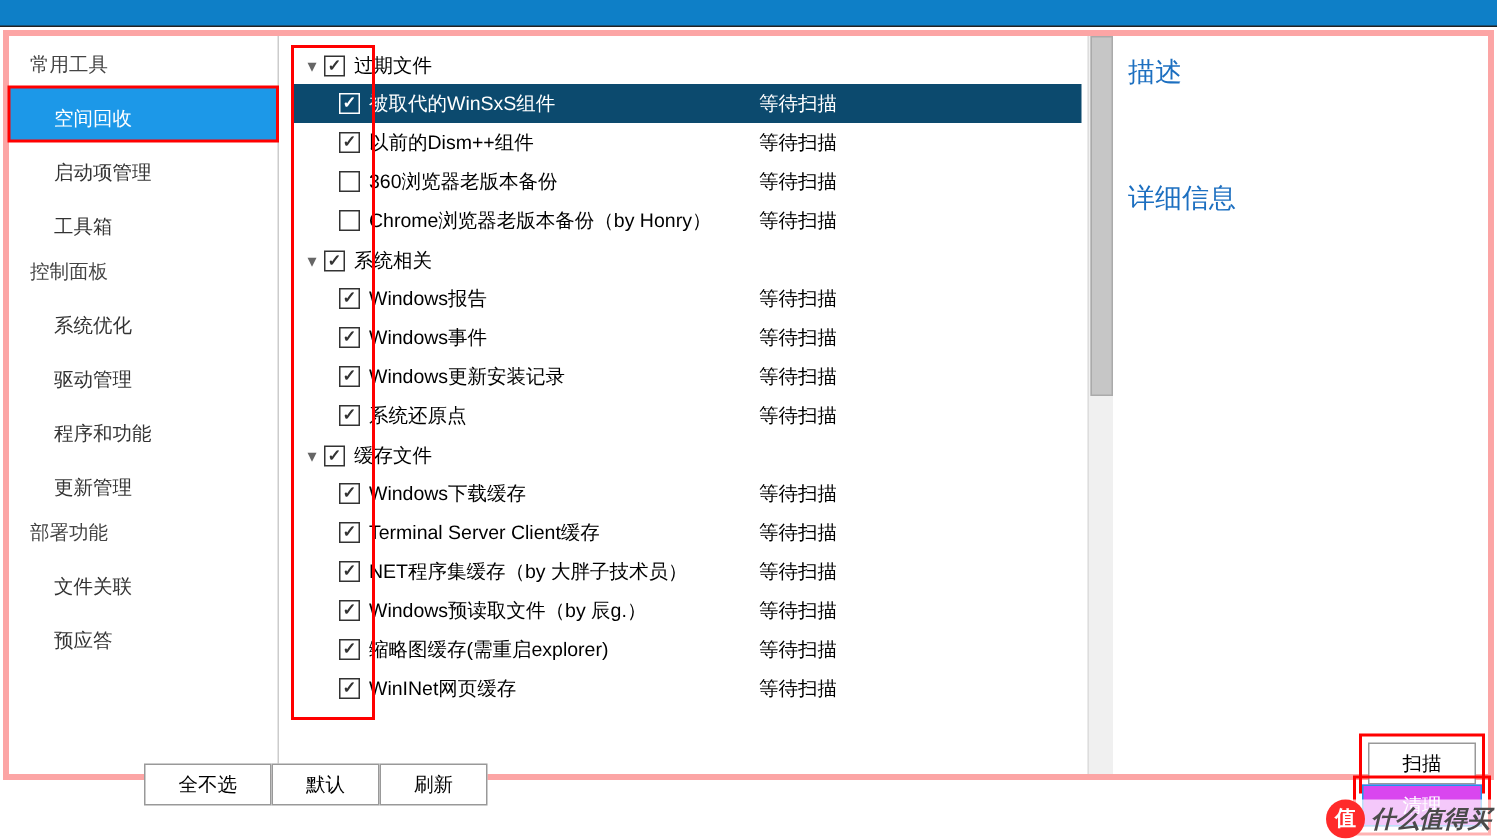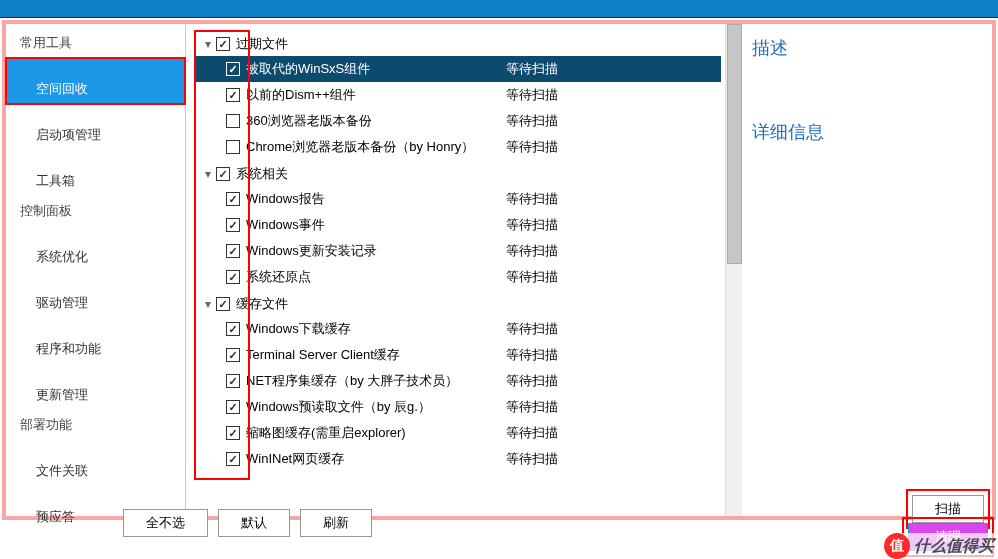--- a/index.html
+++ b/index.html
@@ -5,21 +5,21 @@
 * { margin: 0; padding: 0; box-sizing: border-box; font-family: "Microsoft YaHei", sans-serif; }
 body { width: 998px; height: 559px; background: #fff; overflow: hidden; position: relative; }
 
 .topbar { height: 18px; background: #0e7fc7; border-bottom: 1px solid #222; }
 
 .container { display: flex; height: 500px; border: 4px solid #fca5a5; margin: 2px; }
 
 
 .sidebar { width: 180px; border-right: 1px solid #ccc; padding-top: 4px; font-size: 13px; color: #333; }
 .sidebar .section-header { padding: 6px 8px 6px 14px; color: #444; }
-.sidebar .item { padding: 22px 8px 6px 30px; cursor: pointer; color: #333; }
+.sidebar .item { padding: 12px 8px 6px 30px; cursor: pointer; color: #333; }
 .sidebar .item.selected { background: #1c98e8; color: #fff; }
 
 
 .main { flex: 1; display: flex; position: relative; }
 .tree { flex: 1; padding: 8px 4px 0 8px; position: relative; overflow: hidden; }
 .scrollbar { width: 17px; background: #f0f0f0; border-left: 1px solid #ddd; position: relative; }
 .scrollthumb { position: absolute; left: 1px; width: 15px; top: 0; height: 240px; background: #c6c6c6; border: 1px solid #aaa; }
 .right-panel { width: 250px; padding: 12px 10px 0 10px; font-size: 18px; }
 .right-panel .link { color: #1c6fc0; margin-bottom: 60px; display: block; }
 
@@ -32,21 +32,21 @@
 .chk { width: 14px; height: 14px; border: 1px solid #333; margin-right: 6px; display: inline-flex; align-items: center; justify-content: center; font-size: 11px; line-height: 1; background: #fff; color: #333; }
 .chk.checked::before { content: "✓"; font-weight: bold; }
 .child-row.selected .chk { border-color: #fff; background: transparent; color: #fff; }
 .item-label { flex: 0 0 260px; white-space: nowrap; overflow: hidden; }
 .item-status { width: 100px; }
 
 .red-overlay-1 { position: absolute; border: 2px solid #ff0000; pointer-events: none; top: 6px; left: 8px; width: 56px; height: 450px; }
 
 
 .bottom-area { position: absolute; bottom: 0; left: 0; right: 0; padding: 8px 10px; display: flex; align-items: center; }
-.btn-group-left { margin-left: 113px; display: flex; gap: 10px; }
+.btn-group-left { margin-left: 86px; display: flex; }
 .btn { height: 28px; padding: 0 22px; border: 1px solid #999; background: #fff; font-size: 13px; cursor: pointer; display: inline-flex; align-items: center; justify-content: center; }
 .btn-group-right { margin-left: auto; display: flex; align-items: center; flex-direction: column; }
 .btn.primary { background: #d946ef; color: #fff; border-color: #1c98e8; padding: 0 26px; }
 .btn.hl { outline: 2px solid #ff0000; outline-offset: 4px; }
 
 .watermark { position: absolute; right: 0; bottom: 0; display: flex; align-items: center; gap: 4px; font-size: 16px; color: #4b4b4b; background: rgba(255,255,255,0.7); padding: 0 4px; pointer-events: none; z-index: 10; font-weight: bold; font-style: italic; }
 .watermark .logo { width: 26px; height: 26px; border-radius: 50%; background: #ff2a2a; color: #fff; display: inline-flex; align-items: center; justify-content: center; font-size: 14px; font-style: normal; }
 </style>
 </head>
 <body>

